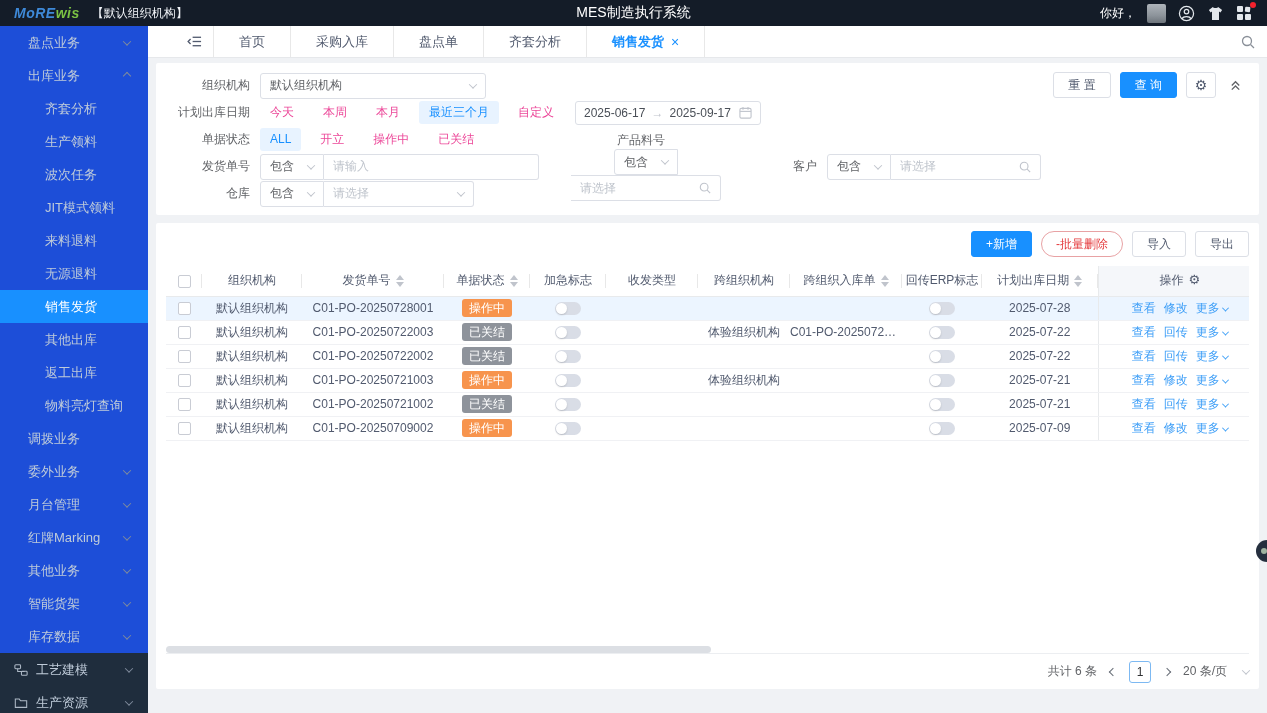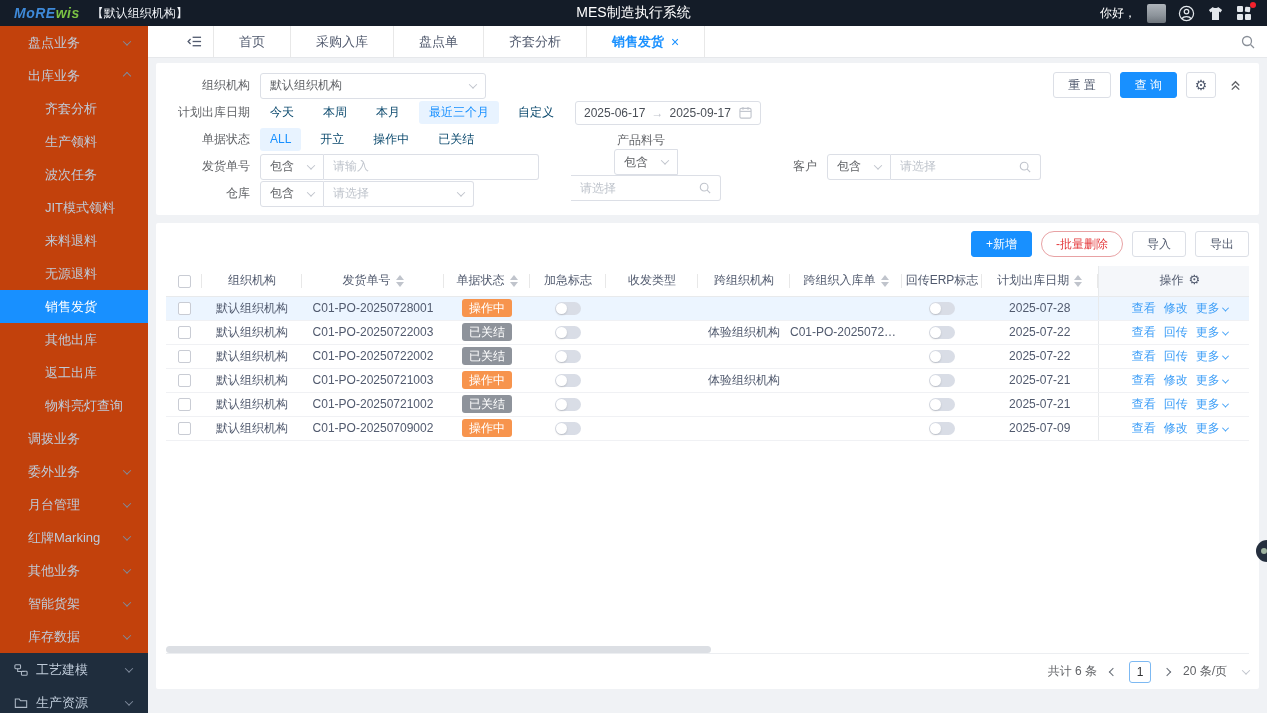--- a/index.html
+++ b/index.html
@@ -17,21 +17,21 @@
   .greet { font-size:12px; color:#fff; }
   .avatar { width:19px; height:19px; border-radius:2px; background:linear-gradient(180deg,#aeb4ba 0%,#8d949b 60%,#6e757c 100%); display:inline-block; cursor:pointer; }
   .tb-icon { display:inline-flex; align-items:center; justify-content:center; width:18px; height:18px; cursor:pointer; position:relative; }
   .tb-icon.badge-dot::after { content:''; position:absolute; top:-2px; right:-3px; width:6px; height:6px; border-radius:50%; background:#f5222d; }
 
   
   .body { display:flex; height:687px; }
 
   
   .sidebar { width:148px; background:#1f2d3d; overflow:hidden; flex-shrink:0; display:flex; flex-direction:column; }
-  .menu { background:#c2410c; }
+  .menu { background:#1d4ed8; }
   .side-item { height:33px; display:flex; align-items:center; padding:0 16px 0 28px; font-size:13px; color:#bfcbd9; cursor:pointer; }
   .side-item .side-label { flex:1; white-space:nowrap; }
   .side-item.sub { padding-left:45px; }
   .side-item.active { background:#1890ff; color:#fff; }
   .side-item .caret { color:#7f8b9c; margin-right:2px; }
   .bottom-item { height:33px; display:flex; align-items:center; padding:0 16px 0 14px; font-size:13px; color:#bfcbd9; cursor:pointer; gap:8px; }
   .bottom-item .side-label { flex:1; }
   .bottom-item .caret { color:#7f8b9c; }
 
   
@@ -59,21 +59,21 @@
 
   
   .filter-card { position:relative; padding:9px 14px 8px; flex-shrink:0; }
   .frow { display:flex; align-items:center; height:27px; }
   .flabel { width:80px; text-align:right; margin-right:10px; font-size:12px; color:#606266; flex-shrink:0; white-space:nowrap; }
   .flabel.inline { width:auto; }
   .select, .tinput { height:26px; border:1px solid #dcdfe6; border-radius:3px; background:#fff; display:flex; align-items:center; padding:0 9px; font-size:12px; color:#606266; cursor:pointer; }
   .select .val { flex:1; }
   .select .caret, .tinput .caret { color:#c0c4cc; }
   .placeholder { color:#bfc4cc; }
-  .chip { height:23px; display:inline-flex; align-items:center; padding:0 10px; margin-right:9px; border-radius:3px; font-size:12px; color:#0c4a6e; cursor:pointer; }
+  .chip { height:23px; display:inline-flex; align-items:center; padding:0 10px; margin-right:9px; border-radius:3px; font-size:12px; color:#ec4899; cursor:pointer; }
   .chip.active { background:#e8f3ff; color:#1890ff; }
   .daterange { width:186px; height:24px; border:1px solid #dcdfe6; border-radius:3px; display:flex; align-items:center; justify-content:space-between; padding:0 8px; font-size:12px; color:#4a4f57; margin-left:2px; }
   .dr-arrow { color:#c0c4cc; padding:0 4px; }
   .fgroup { display:flex; align-items:center; }
   .op-select { width:64px; border-radius:3px 0 0 3px; }
   .fi { border-left:none; border-radius:0 3px 3px 0; }
   .filter-actions { position:absolute; top:9px; right:14px; display:flex; align-items:center; gap:9px; }
   .btn { height:26px; display:inline-flex; align-items:center; justify-content:center; border-radius:3px; font-size:12px; cursor:pointer; border:1px solid #dcdfe6; background:#fff; color:#515a6e; padding:0 14px; white-space:nowrap; }
   .btn.primary { background:#1890ff; border-color:#1890ff; color:#fff; }
   .icon-btn { width:30px; padding:0; font-size:14px; color:#515a6e; }

